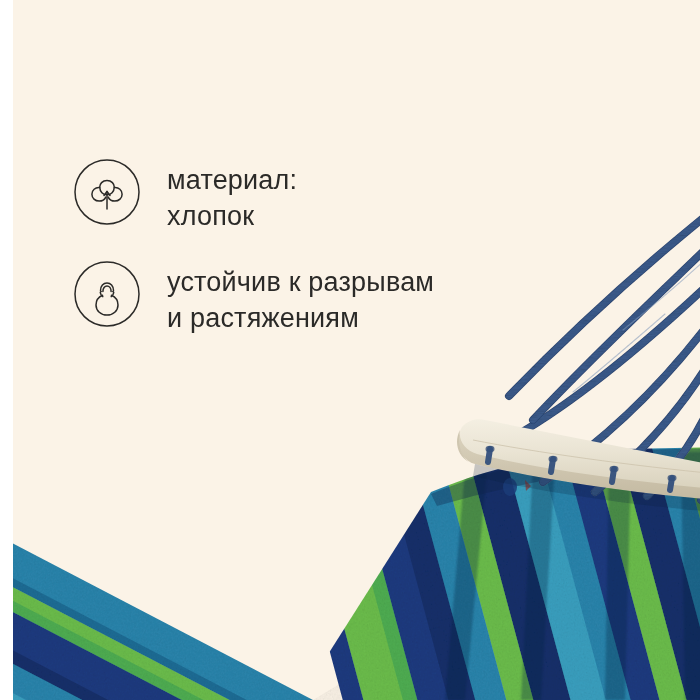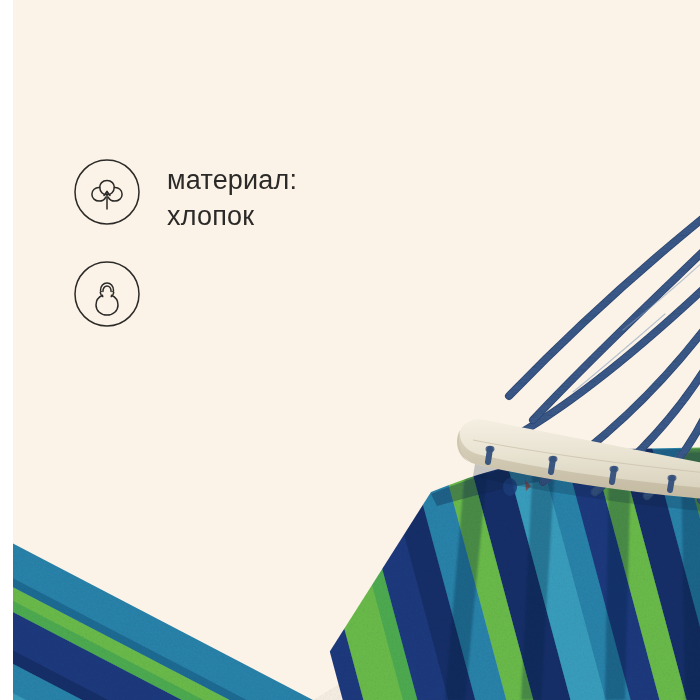--- a/index.html
+++ b/index.html
@@ -294,16 +294,18 @@
         <svg viewBox="0 0 68 68" xmlns="http://www.w3.org/2000/svg" fill="none" stroke="#2b2a28" stroke-width="1.5">
           <circle cx="34" cy="34" r="32"></circle>
           <path d="M27.5 30.5 c 0 -4.6 2.9 -7.6 6.5 -7.6 c 3.6 0 6.5 3 6.5 7.6" stroke-linecap="round"></path>
           <path d="M29.9 31.4 c 0 -3.2 1.8 -5.4 4.1 -5.4 c 2.3 0 4.1 2.2 4.1 5.4" stroke-linecap="round"></path>
           <path d="M28.2 31.6 c -0.6 0 -1 0.5 -0.9 1.1 c 0.3 1.9 1.3 3.2 2.5 3.9
                    M39.8 31.6 c 0.6 0 1 0.5 0.9 1.1 c -0.3 1.9 -1.3 3.2 -2.5 3.9" stroke-linecap="round"></path>
           <path d="M29.6 35.2 c -3.9 1.7 -6.6 5.4 -6.6 9.7 c 0 5.9 4.9 10.2 11 10.2
                    c 6.1 0 11 -4.3 11 -10.2 c 0 -4.3 -2.7 -8 -6.6 -9.7" stroke-linecap="round" stroke-linejoin="round"></path>
         </svg>
       </span>
+      <span class="feature-text">устойчив к разрывам
+и растяжениям</span>
     </div>
 
   </div>
 </div>
 
 </body></html>

